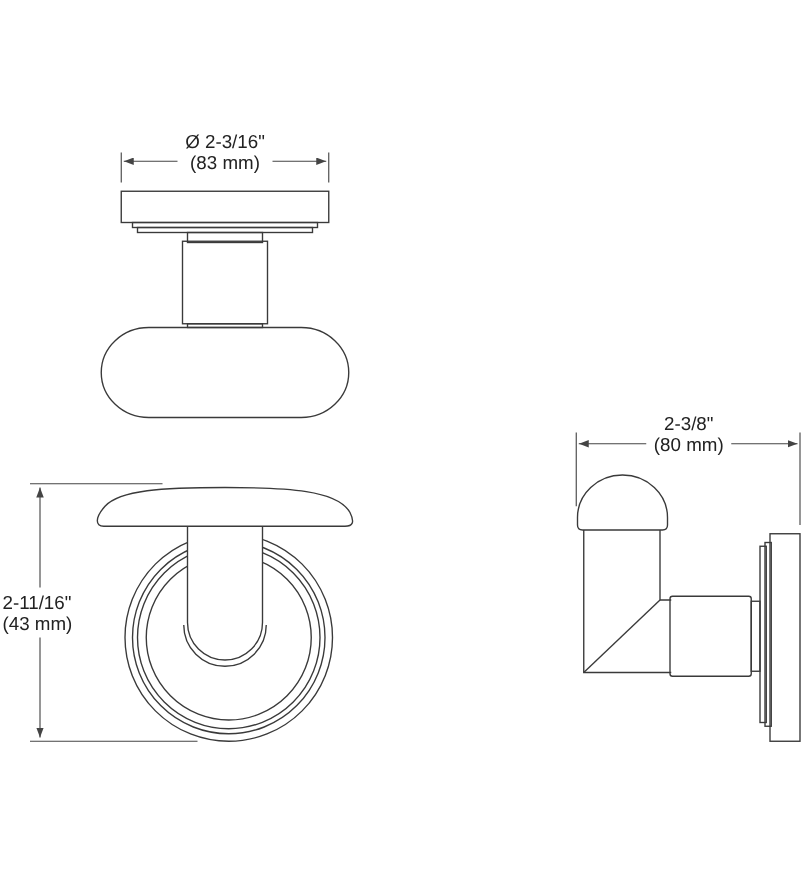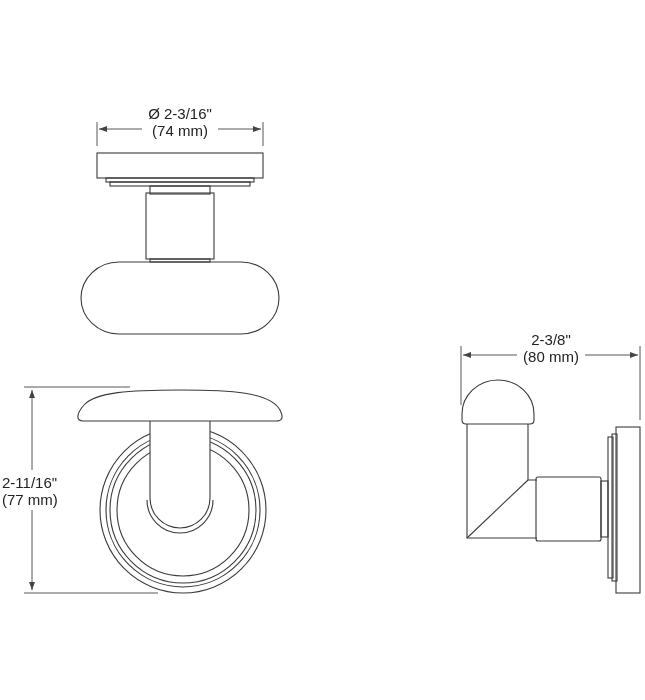--- a/index.html
+++ b/index.html
@@ -86,24 +86,24 @@
     <rect class="ln" x="601" y="481" width="7" height="56"></rect>
 
     <rect class="ln" x="608" y="437" width="5" height="141"></rect>
     <rect class="ln" x="612" y="434" width="5" height="147"></rect>
     <rect class="ln" x="616" y="427" width="24" height="166"></rect>
   </g>
 </svg>
 
 <div class="label" style="left:142px; top:105px; width:76px;">
   <div>Ø 2-3/16"</div>
-  <div>(74 mm)</div>
+  <div>(83 mm)</div>
 </div>
 
 <div class="label" style="left:2px; top:474px; width:64px; text-align:left;">
   <div>2-11/16"</div>
-  <div>(77 mm)</div>
+  <div>(43 mm)</div>
 </div>
 
 <div class="label" style="left:517px; top:331px; width:68px;">
   <div>2-3/8"</div>
   <div>(80 mm)</div>
 </div>
 
 </body></html>

